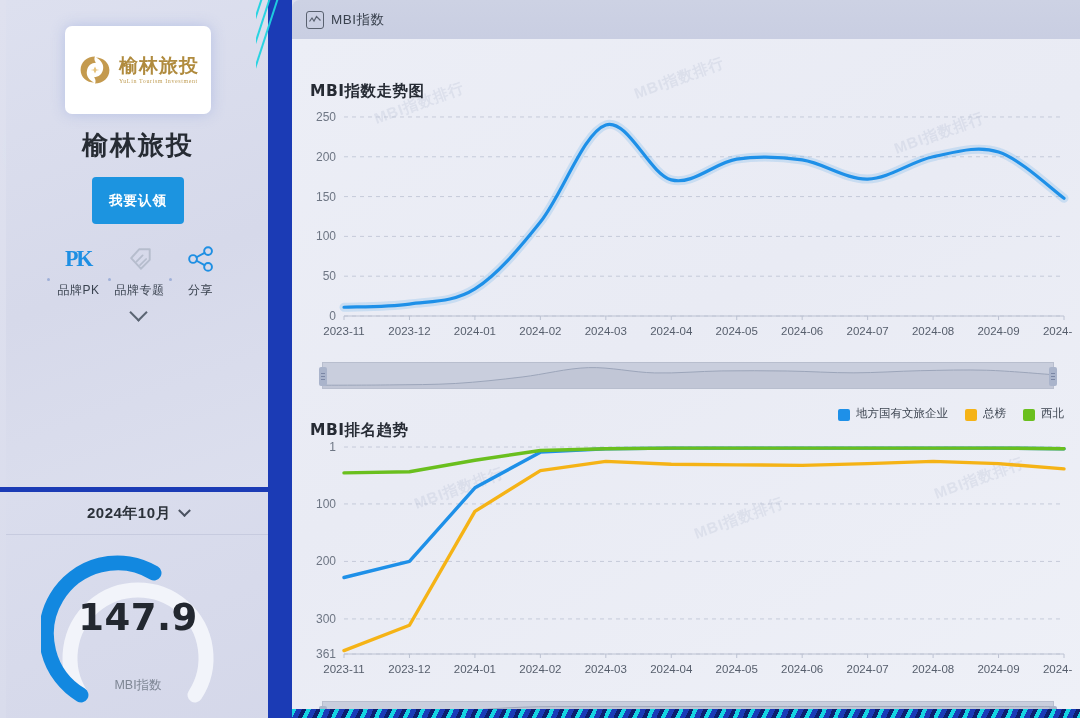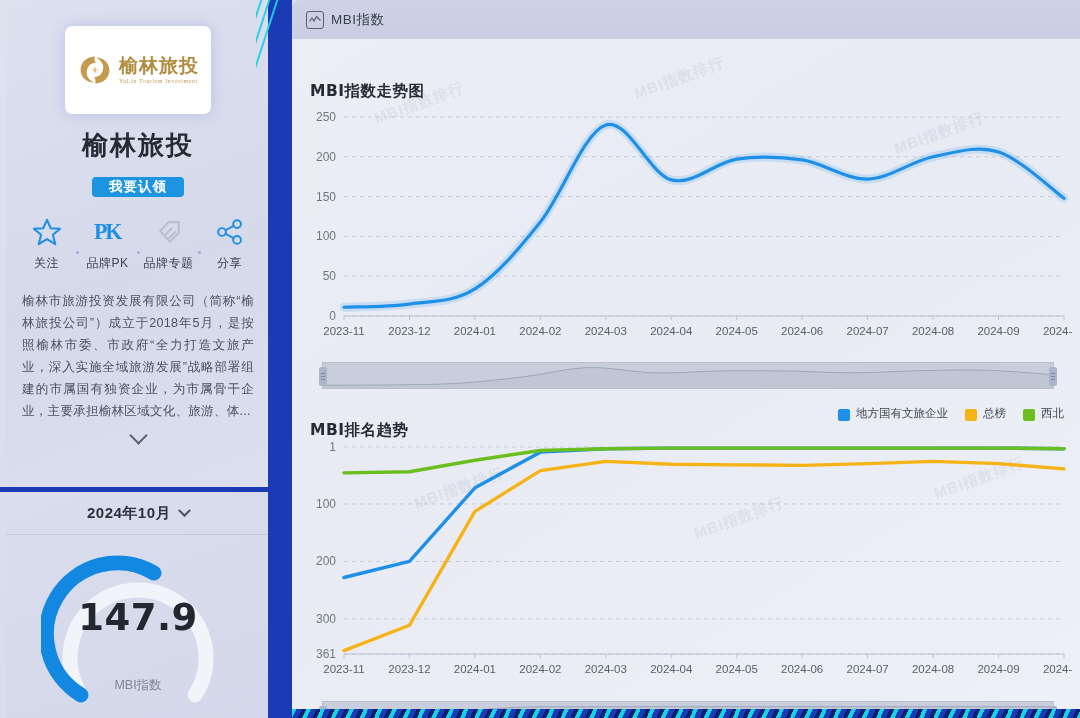--- a/index.html
+++ b/index.html
@@ -120,21 +120,21 @@
   .brand-sub {
     margin-top: 8px;
     text-align: center;
     font-size: 12.5px;
     color: #5c6270;
     letter-spacing: .5px;
   }
   .claim-btn {
     display: block;
     margin: 14px auto 0;
-    width: 92px; height: 20px;
+    width: 92px; height: 47px;
     background: #1c94e0;
     border: none; border-radius: 4px;
     color: #fff; font-size: 13.5px; letter-spacing: 1px;
     cursor: pointer;
     font-family: "DejaVu Sans", sans-serif;
     font-weight: bold;
   }
   .action-row {
     margin-top: 18px;
     display: flex; align-items: flex-start; justify-content: center;
@@ -351,28 +351,20 @@
           <div class="logo-cn">榆林旅投</div>
           <div class="logo-en">YuLin Tourism Investment</div>
         </div>
       </div>
 
       <h1 class="brand-name">榆林旅投</h1>
 
       <button class="claim-btn">我要认领</button>
 
       <div class="action-row">
-        <div class="action-item">
-          <span class="action-icon">
-            <svg width="30" height="30" viewBox="0 0 32 32">
-              <path d="M16 3 L20 12 L30 12.6 L22.3 19 L24.8 29 L16 23.6 L7.2 29 L9.7 19 L2 12.6 L12 12 Z" fill="none" stroke="#1e8fe3" stroke-width="2.2" stroke-linejoin="round"></path>
-            </svg>
-          </span>
-          <span class="action-label">关注</span>
-        </div>
         <span class="action-dot"></span>
         <div class="action-item">
           <span class="action-icon">
             <svg width="30" height="30" viewBox="0 0 34 34">
               <text x="1" y="25" font-family="Liberation Serif, serif" font-size="25" fill="#1e8fe3" font-weight="bold">P</text>
               <text x="14" y="25" font-family="Liberation Serif, serif" font-size="25" fill="#1e8fe3" font-weight="bold">K</text>
             </svg>
           </span>
           <span class="action-label">品牌PK</span>
         </div>
@@ -393,21 +385,20 @@
               <circle cx="25" cy="8" r="4.4" fill="none" stroke="#1e8fe3" stroke-width="2.2"></circle>
               <circle cx="8" cy="17" r="4.4" fill="none" stroke="#1e8fe3" stroke-width="2.2"></circle>
               <circle cx="25" cy="26" r="4.4" fill="none" stroke="#1e8fe3" stroke-width="2.2"></circle>
               <path d="M12 15 L21 10 M12 19 L21 24" stroke="#1e8fe3" stroke-width="2.2" stroke-linecap="round"></path>
             </svg>
           </span>
           <span class="action-label">分享</span>
         </div>
       </div>
 
-      <p class="desc">榆林市旅游投资发展有限公司（简称“榆林旅投公司”）成立于2018年5月，是按照榆林市委、市政府“全力打造文旅产业，深入实施全域旅游发展”战略部署组建的市属国有独资企业，为市属骨干企业，主要承担榆林区域文化、旅游、体...</p>
       <div class="desc-more">
         <span class="chev-down"></span>
       </div>
     </section>
 
     <section class="gauge-panel">
       <div class="month-row">
         <span class="month-label">2024年10月</span>
         <span class="chev-sm"></span>
       </div>

